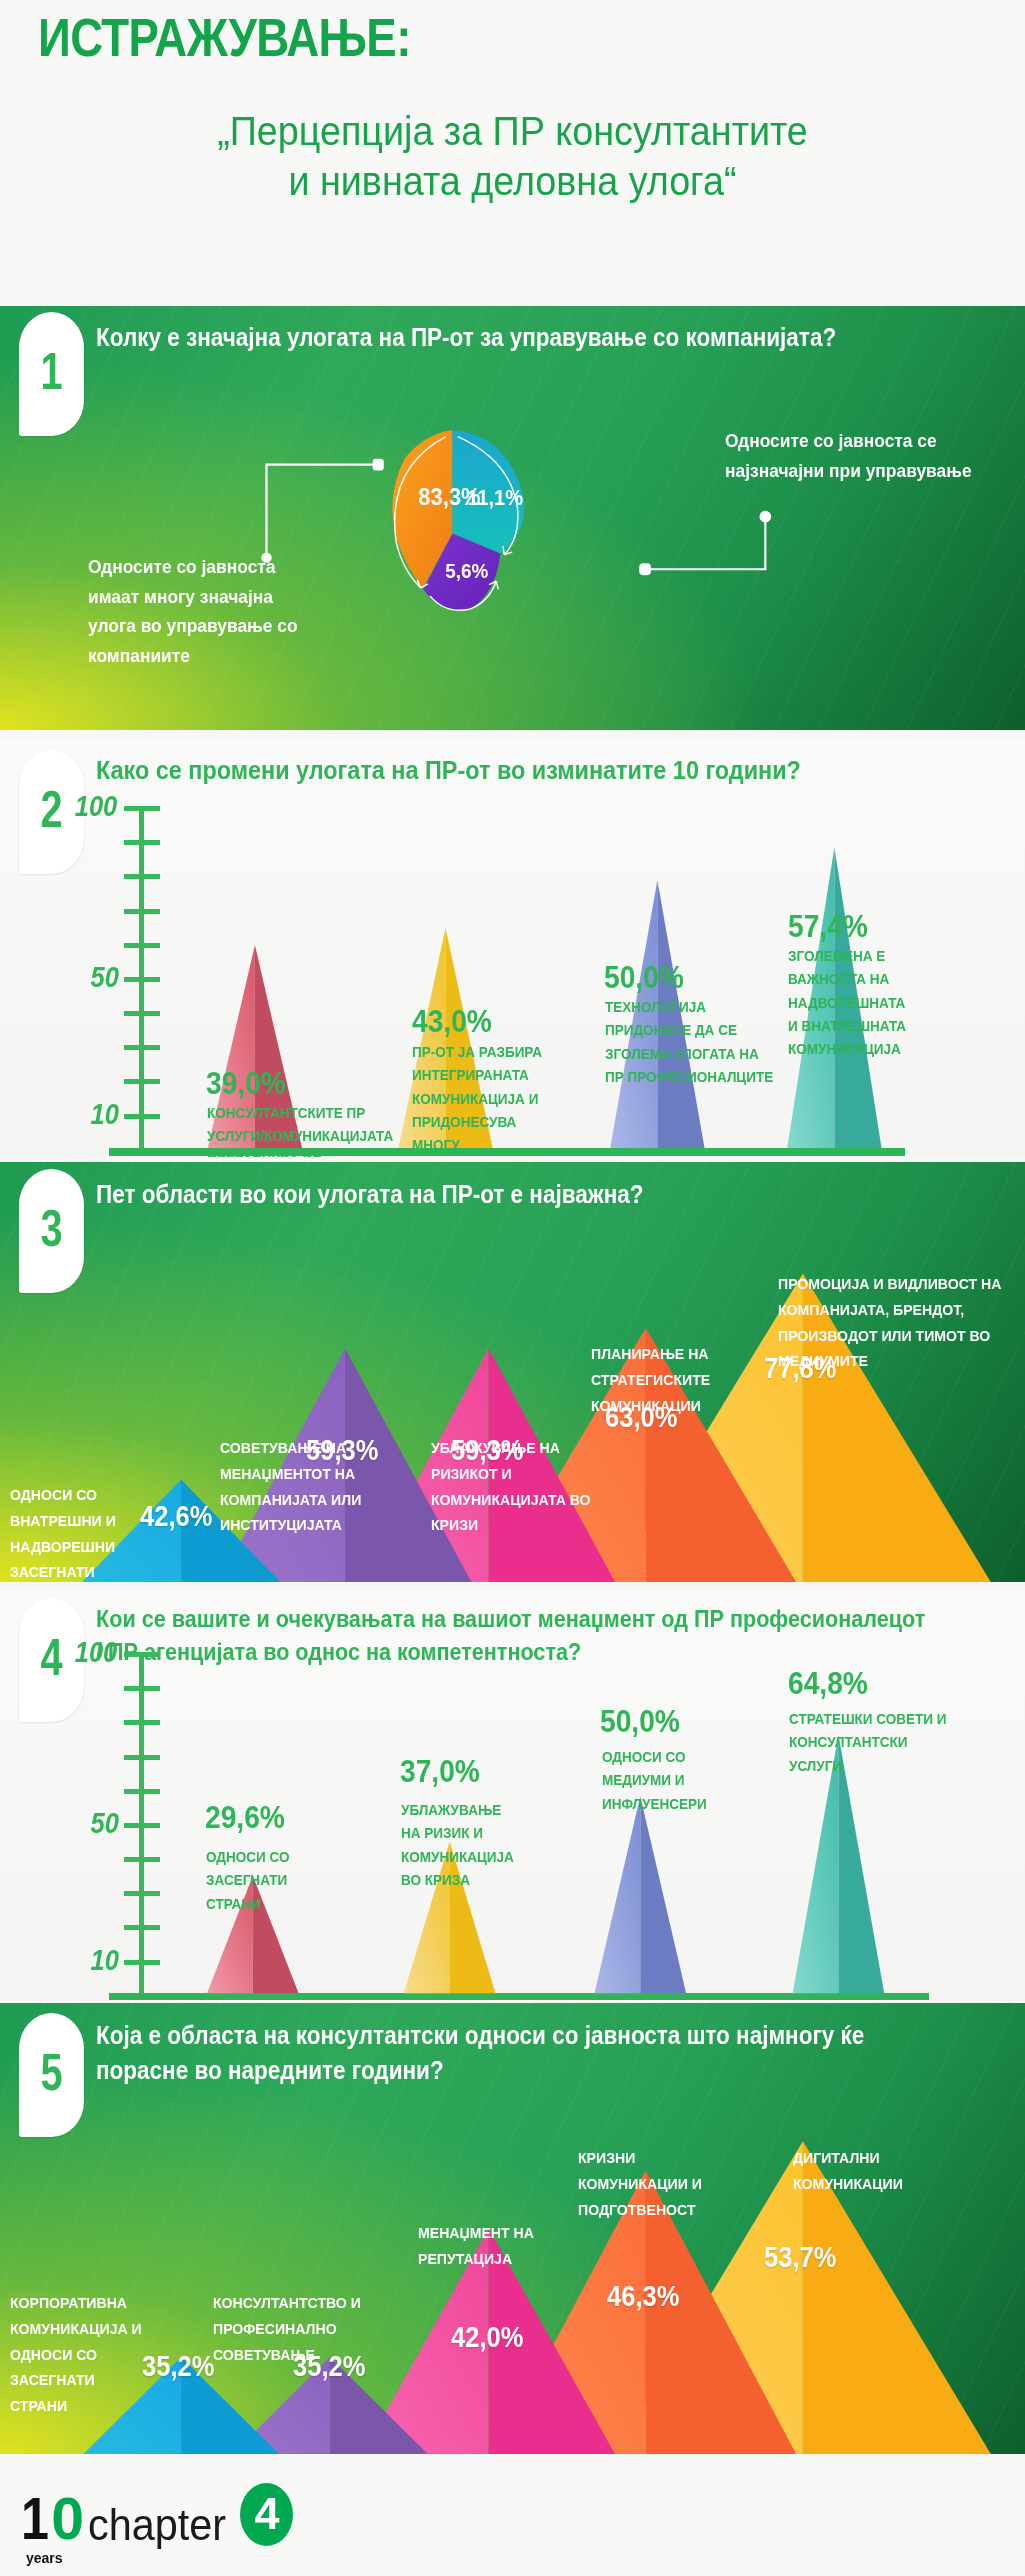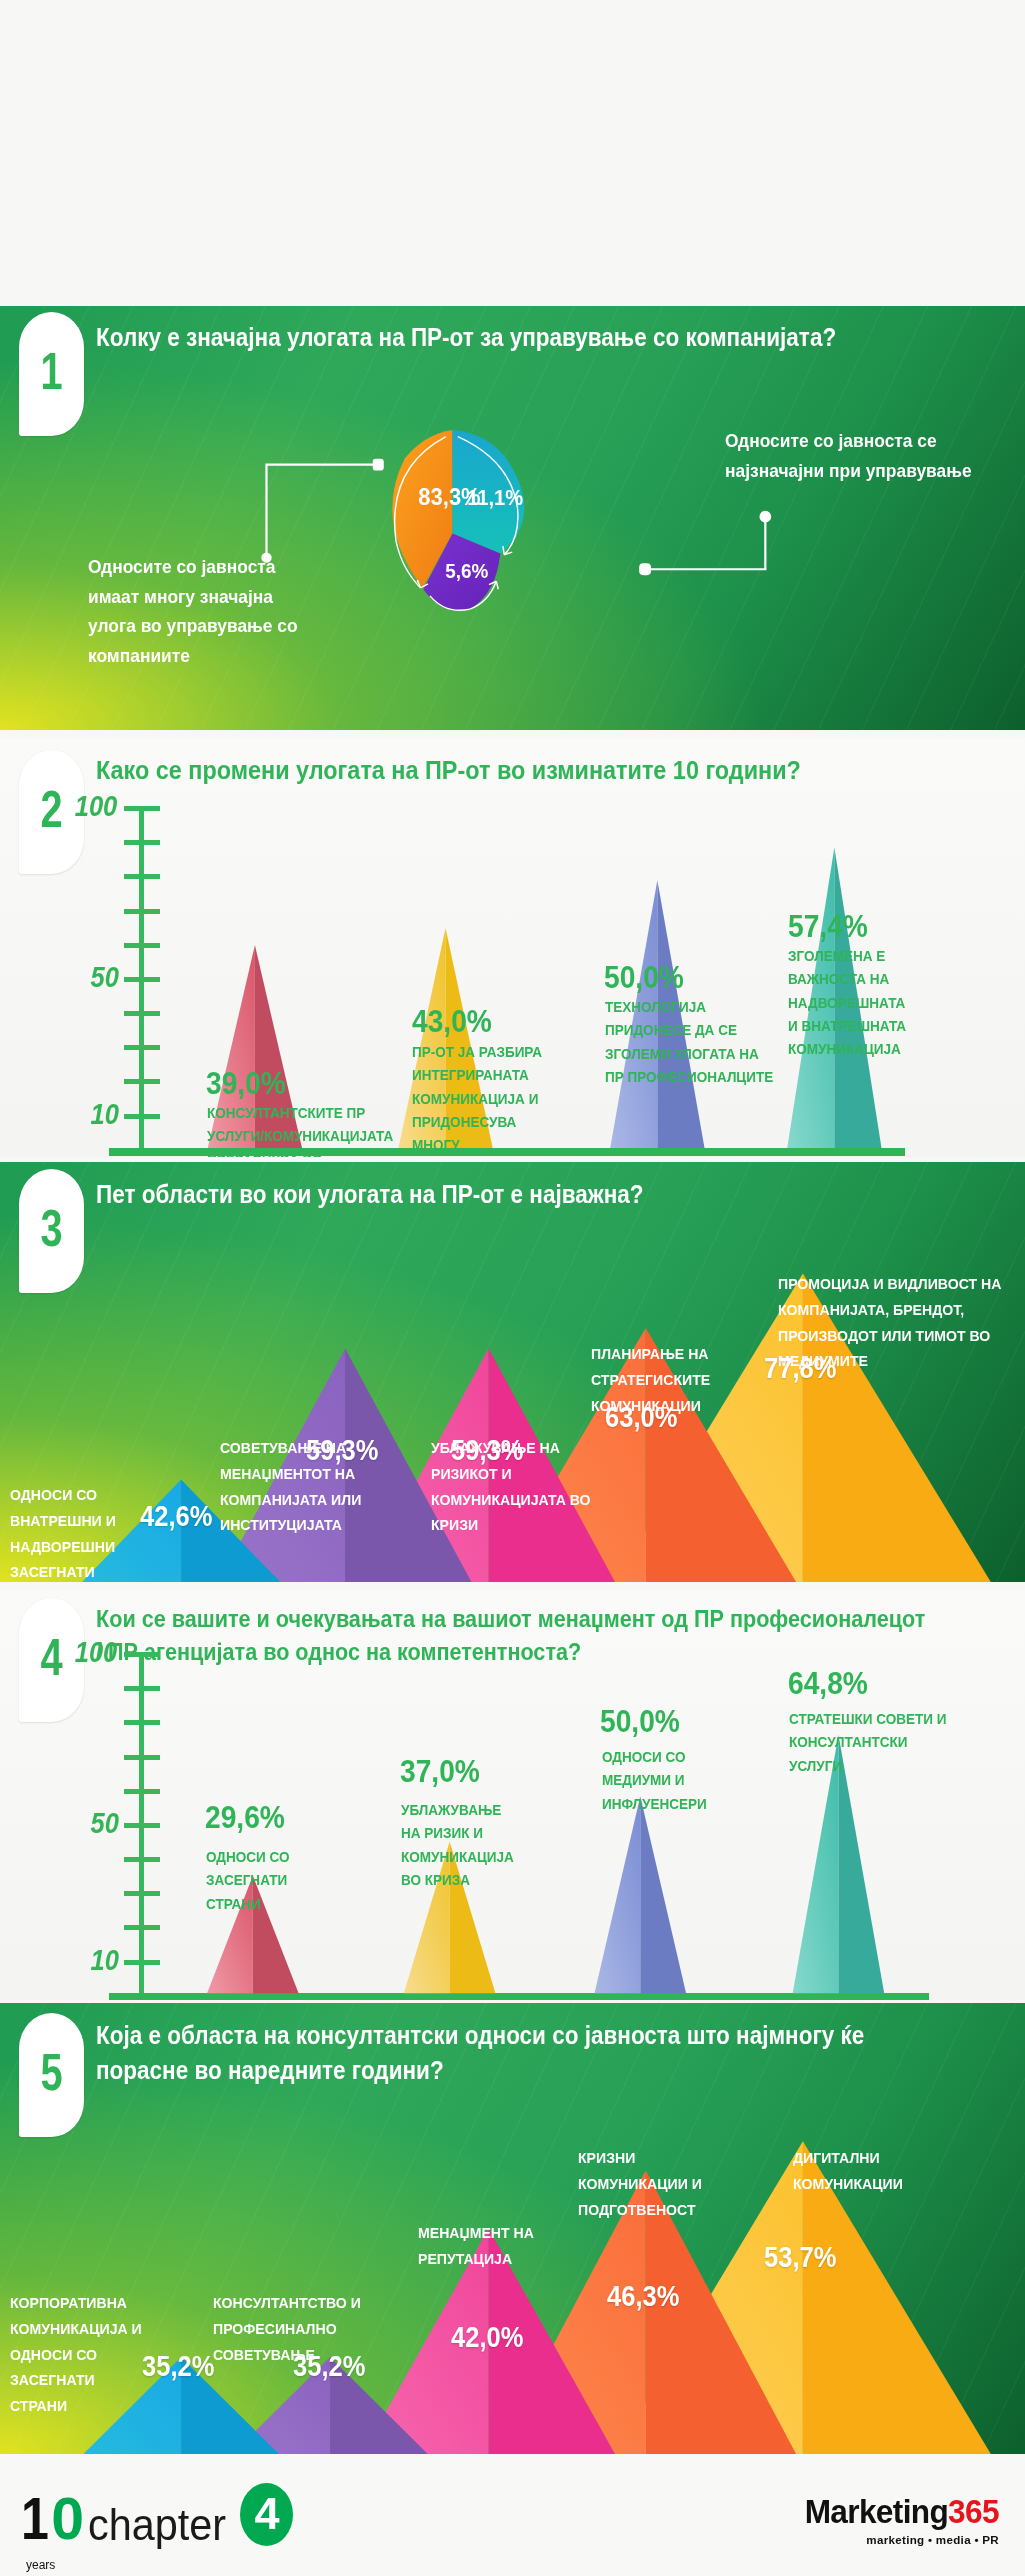--- a/index.html
+++ b/index.html
@@ -79,36 +79,43 @@
   .grp-val { position: absolute; font-size: 32px; font-weight: 700; color: #2fb457; transform: scaleX(.88); transform-origin: left top; white-space: nowrap;}
   .grp-cap { position: absolute; font-size: 14.4px; line-height: 1.62; font-weight: 700; color: #2fb457; transform: scaleX(.94); transform-origin: left top;}
   .mtn-val { position: absolute; color: #fff; font-size: 29px; font-weight: 700; transform: scaleX(.88); transform-origin: left top; text-shadow: 0 0.7px 2.1px rgba(0,0,0,.18); white-space: nowrap;}
   .mtn-cap { position: absolute; color: #fff; font-size: 15px; line-height: 1.72; font-weight: 700; transform: scaleX(.94); transform-origin: left top;}
 
   
   .footer { position: absolute; left: 0; top: 2454px; width: 1025px; height: 122px; background: #f8f8f6; }
   .logo-left { position: absolute; left: 20.5px; top: 29px; display: flex; align-items: flex-end; }
   .lg-1 { font-size: 59px; font-weight: 700; color: #111; line-height: .92; letter-spacing: -2.1px; transform: scaleX(.85); transform-origin: left bottom;}
   .lg-0 { font-size: 59px; font-weight: 700; color: #00a94f; line-height:.92; }
-  .lg-years { position:absolute; left: 5.5px; top: 66px; font-size: 12px; font-weight: 400; color: #111; }
+  .lg-years { position:absolute; left: 5.5px; top: 58px; font-size: 14px; font-weight: 700; color: #111; }
   .lg-chapter { font-size: 44px; font-weight: 400; color:#1a1a1a; line-height: .95; margin-left: 4.1px; transform: scaleX(.94); transform-origin: left bottom;}
   .lg-4wrap { position: relative; margin-left: 5.5px; width: 53px; height: 63px; }
   .lg-4circ { position:absolute; left:0; top:0; width: 53px; height: 63px; border-radius: 50%; background: #00a94f; }
   .lg-4txt { position:absolute; left:0; top:4.1px; width:53px; text-align:center; font-size: 45px; font-weight: 700; color:#fff; line-height: 1.2;}
   .logo-right { position: absolute; right: 26px; top: 40px; text-align: right; }
   .m365 { font-size: 34px; font-weight: 700; line-height: 1; letter-spacing: -0.7px; transform: scaleX(.93); transform-origin: right bottom;}
   .m365 .b { color: #111; }
   .m365 .r { color: #e8141c; }
   .m365sub { font-size: 11.6px; font-weight: 700; color: #111; margin-top: 4.8px; letter-spacing: 0.3px; }
 </style>
 </head>
 <body>
 
 <div id="page">
 
+  <div class="header">
+    <div class="hdr-main">ИСТРАЖУВАЊЕ:</div>
+    <div class="hdr-sub">
+      <div>„Перцепција за ПР консултантите</div>
+      <div>и нивната деловна улога“</div>
+    </div>
+  </div>
 
   <div class="section sec-green" style="top:306px;height:424px">
     <div class="sec-stripes"></div>
     <div class="badge">
       <span>1</span>
     </div>
     <div class="sec-title">Колку е значајна улогата на ПР-от за управување со компанијата?</div>
 
     <svg class="pie-wrap" viewBox="0 0 320 330">
       <defs>
@@ -391,22 +398,16 @@
         <span class="lg-0">0</span>
         <span class="lg-years">years</span>
       </div>
       <span class="lg-chapter">chapter</span>
       <div class="lg-4wrap">
         <div class="lg-4circ"></div>
         <div class="lg-4txt">4</div>
       </div>
     </div>
 
-    <div class="logo-right">
-      <div class="m365">
-        <span class="b">Marketing</span><span class="r">365</span>
-      </div>
-      <div class="m365sub">marketing • media • PR</div>
-    </div>
   </div>
 
 </div>
 
 
 </body></html>

